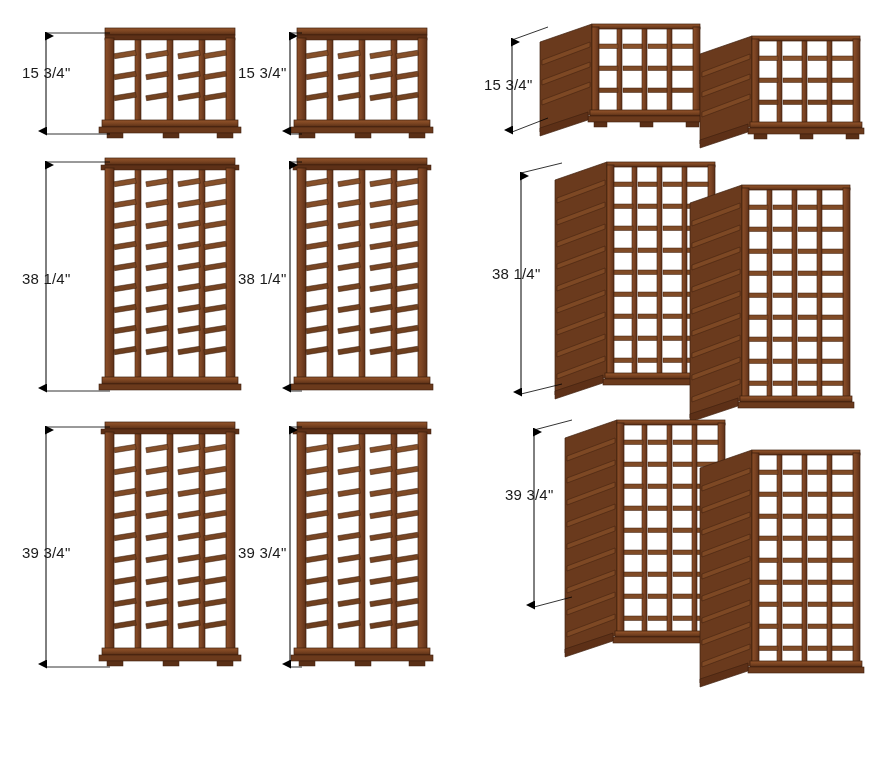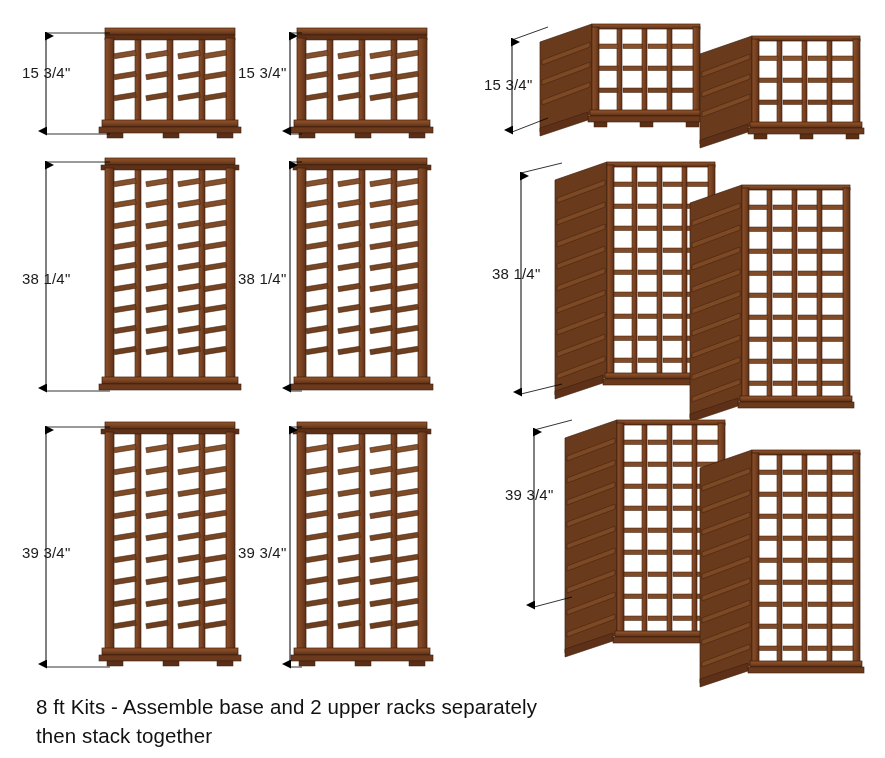--- a/index.html
+++ b/index.html
@@ -420,16 +420,14 @@
   <div class="dim-label" style="left:22px; top:64px;">15 3/4"</div>
   <div class="dim-label" style="left:238px; top:64px;">15 3/4"</div>
   <div class="dim-label" style="left:22px; top:270px;">38 1/4"</div>
   <div class="dim-label" style="left:238px; top:270px;">38 1/4"</div>
   <div class="dim-label" style="left:22px; top:544px;">39 3/4"</div>
   <div class="dim-label" style="left:238px; top:544px;">39 3/4"</div>
   <div class="dim-label" style="left:484px; top:76px;">15 3/4"</div>
   <div class="dim-label" style="left:492px; top:265px;">38 1/4"</div>
   <div class="dim-label" style="left:505px; top:486px;">39 3/4"</div>
 
-  <div class="caption">8 ft Kits - Assemble base and 2 upper racks separately
-then stack together</div>
 
 </div>
 
 </body></html>

